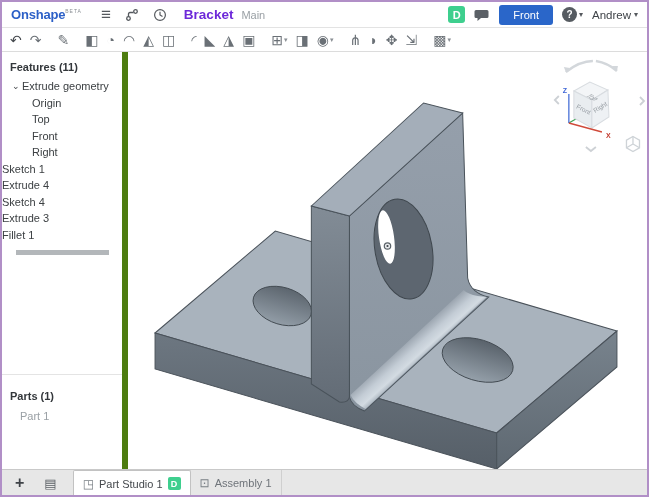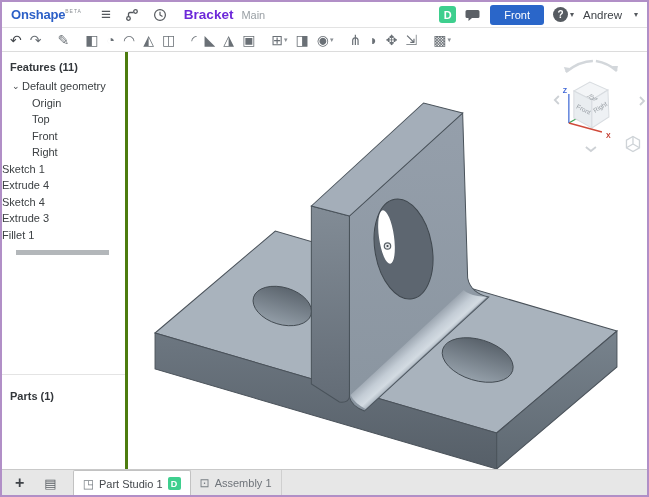--- a/index.html
+++ b/index.html
@@ -21,30 +21,30 @@
   .hdr-icon{color:#55595e;font-size:15px;margin:0 7px;display:flex;align-items:center;}
   .hdr-icon svg{display:block;}
   .doc-title{font-size:13.5px;font-weight:bold;color:#6d28d9;margin-left:10px;}
   .doc-ws{font-size:11px;color:#9aa0a5;margin-left:8px;}
   .hdr-right{margin-left:auto;display:flex;align-items:center;gap:9px;}
   .badge{width:17px;height:17px;border-radius:3px;background:var(--badge);color:#fff;font-size:11px;font-weight:bold;display:flex;align-items:center;justify-content:center;}
   .share-btn{background:var(--share);color:#fff;font-size:11px;border:none;border-radius:3px;padding:4px 14px;}
   .help-wrap{display:flex;align-items:center;gap:2px;color:#55595e;}
   .help-circle{width:15px;height:15px;border-radius:50%;background:#565b61;color:#fff;font-size:10px;font-weight:bold;display:flex;align-items:center;justify-content:center;}
   .caret{font-size:8px;color:#55595e;}
-  .user{font-size:11.5px;color:#3f4348;display:flex;align-items:center;gap:12px;}
+  .user{font-size:11.5px;color:#3f4348;display:flex;align-items:center;gap:3px;}
   
   .toolbar{height:24px;border-bottom:1px solid #dcdcdc;display:flex;align-items:center;padding:0 8px;gap:8px;background:#fff;}
   .tbtn{display:flex;align-items:center;gap:1px;color:var(--icon);font-size:14px;line-height:1;}
   .tbtn.strong{color:#45494e;}
   .tsep{width:1px;height:15px;background:#ddd;align-self:center;}
   .tcaret{font-size:7px;color:#8a8f94;}
   
   .main{display:flex;height:417px;}
-  .sidebar{width:126px;border-right:3px solid #4d7c0f;background:#fff;display:flex;flex-direction:column;font-size:11px;}
+  .sidebar{width:126px;border-right:6px solid #4d7c0f;background:#fff;display:flex;flex-direction:column;font-size:11px;}
   .features-region{height:322px;}
   .panel-h{font-weight:bold;color:#33373b;margin:9px 0 5px 8px;font-size:11px;}
   .feat{height:16.5px;display:flex;align-items:center;color:var(--ink);}
   .feat .chev{font-size:9px;color:#44484c;width:10px;margin-left:5px;}
   .feat.lvl1{padding-left:5px;}
   .feat.lvl1i{}
   .feat.lvl2{padding-left:30px;}
   .rollback{width:93px;height:5px;background:#b3b7ba;margin:7px 0 0 14px;}
   .parts-region{border-top:1px solid #e4e4e4;padding-top:7px;}
   .part-row{height:17px;display:flex;align-items:center;padding-left:18px;color:#9aa0a5;}
@@ -328,21 +328,21 @@
 
 <div class="main">
 
   <div class="sidebar">
     <div class="features-region">
       <div class="panel-h">Features (11)</div>
       <div>
 
           <div class="feat lvl1">
             <span class="chev">⌄</span>
-            <span>Default geometry</span>
+            <span>Extrude geometry</span>
           </div>
 
           <div class="feat lvl2">
 
             <span>Origin</span>
           </div>
 
           <div class="feat lvl2">
 
             <span>Top</span>
@@ -382,20 +382,26 @@
 
           <div class="feat lvl1i">
 
             <span>Fillet 1</span>
           </div>
         </div>
       <div class="rollback"></div>
     </div>
     <div class="parts-region">
       <div class="panel-h" style="margin-top:8px;">Parts (1)</div>
+      <div>
+
+          <div class="part-row">
+            <span>Part 1</span>
+          </div>
+        </div>
     </div>
   </div>
 
   <div class="viewport">
     <svg viewBox="129 51 518 417" preserveAspectRatio="none">
       <defs>
         <linearGradient id="gSideL" x1="0" y1="0" x2="0" y2="1">
           <stop offset="0" stop-color="#6d7781"></stop>
             <stop offset="1" stop-color="#565f68"></stop>
         </linearGradient>

